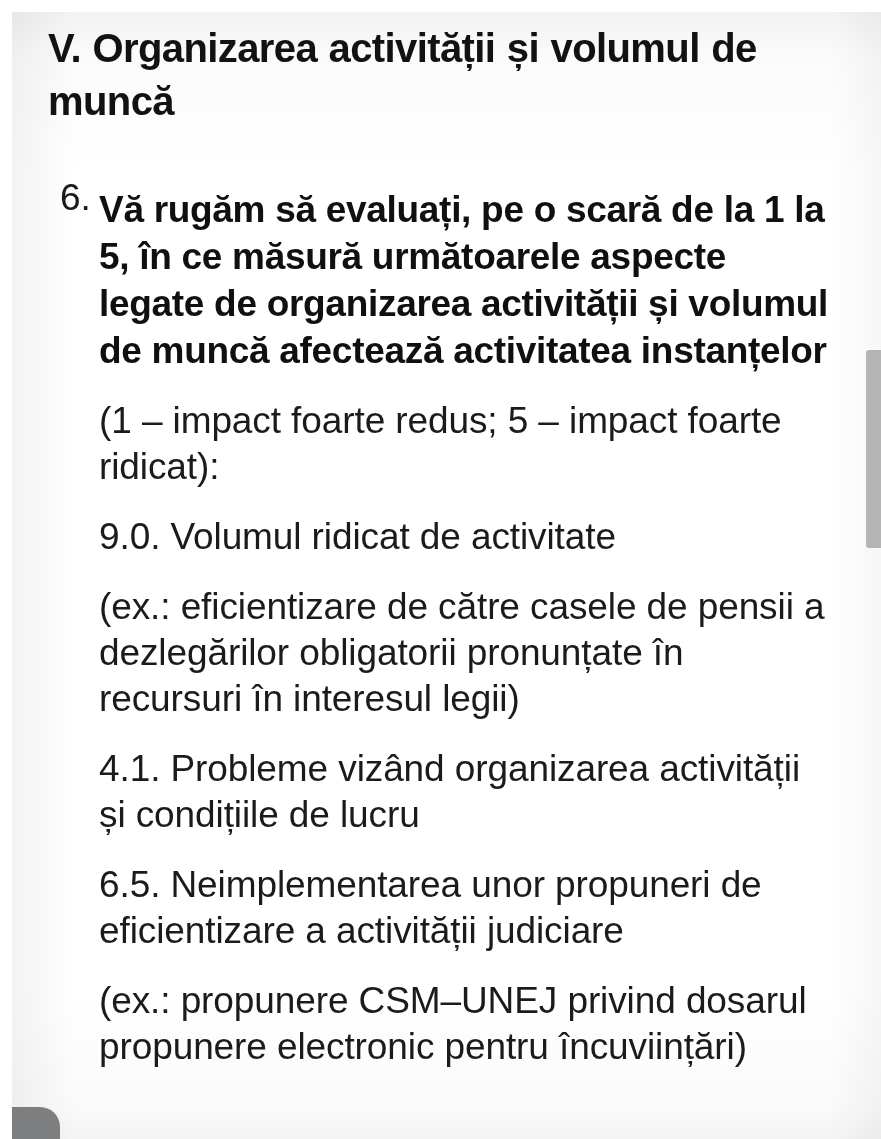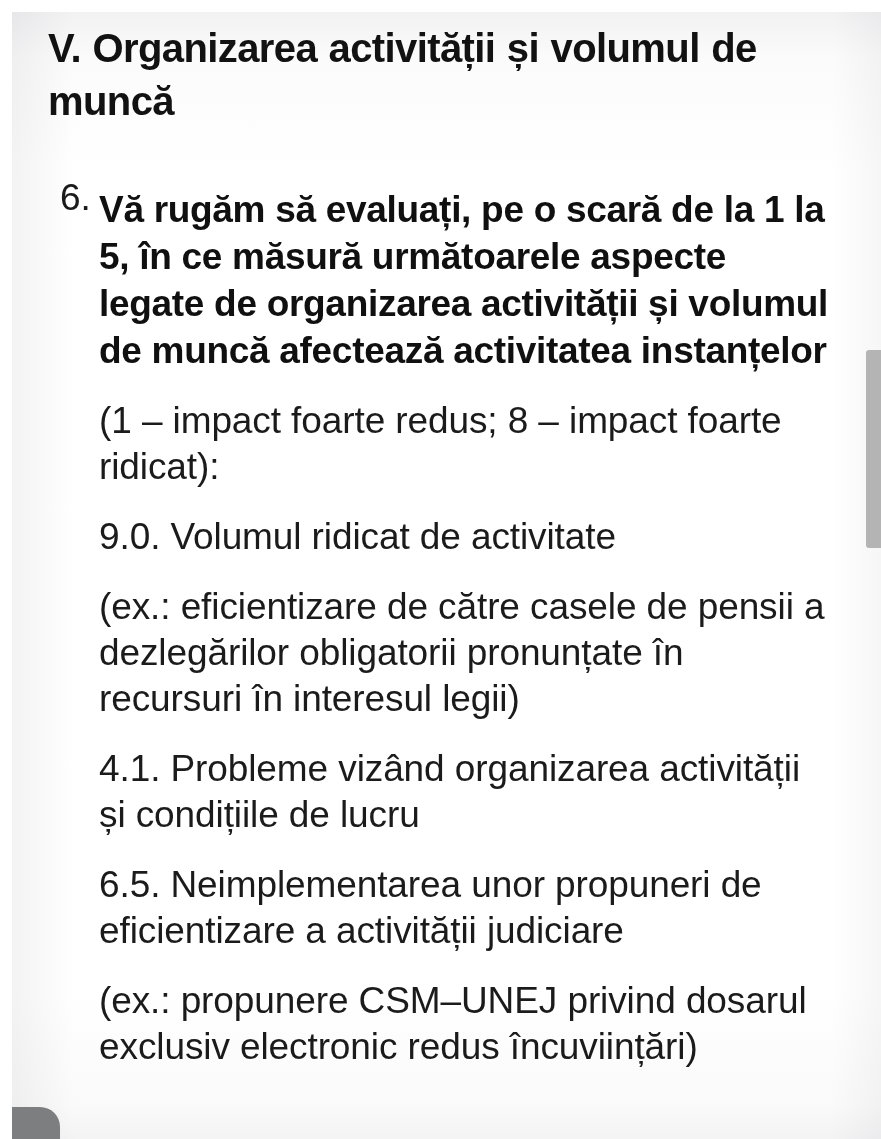--- a/index.html
+++ b/index.html
@@ -130,33 +130,33 @@
     <h1 class="section-title">V. Organizarea activității și volumul de muncă</h1>
 
     <div class="question-block">
 
       <div class="question-number">6.</div>
 
       <div class="question-body">
 
         <div class="q-lead">Vă rugăm să evaluați, pe o scară de la 1 la 5, în ce măsură următoarele aspecte legate de organizarea activității și volumul de muncă afectează activitatea instanțelor</div>
 
-        <div class="q-line tight">(1 – impact foarte redus; 8 – impact foarte ridicat):</div>
+        <div class="q-line tight">(1 – impact foarte redus; 5 – impact foarte ridicat):</div>
 
 
         <div class="q-line">9.0. Volumul ridicat de activitate</div>
 
 
         <div class="q-line">(ex.: eficientizare de către casele de pensii a dezlegărilor obligatorii pronunțate în recursuri în interesul legii)</div>
 
         <div class="q-line">4.1. Probleme vizând organizarea activității și condițiile de lucru</div>
 
         <div class="q-line">6.5. Neimplementarea unor propuneri de eficientizare a activității judiciare</div>
 
-        <div class="q-line">(ex.: propunere CSM–UNEJ privind dosarul exclusiv electronic redus încuviințări)</div>
+        <div class="q-line">(ex.: propunere CSM–UNEJ privind dosarul propunere electronic pentru încuviințări)</div>
 
 
       </div>
     </div>
   </div>
 
   <div class="scrollbar-track">
     <div class="scrollbar-thumb" style="background: rgb(180, 180, 180);"></div>
   </div>
 

